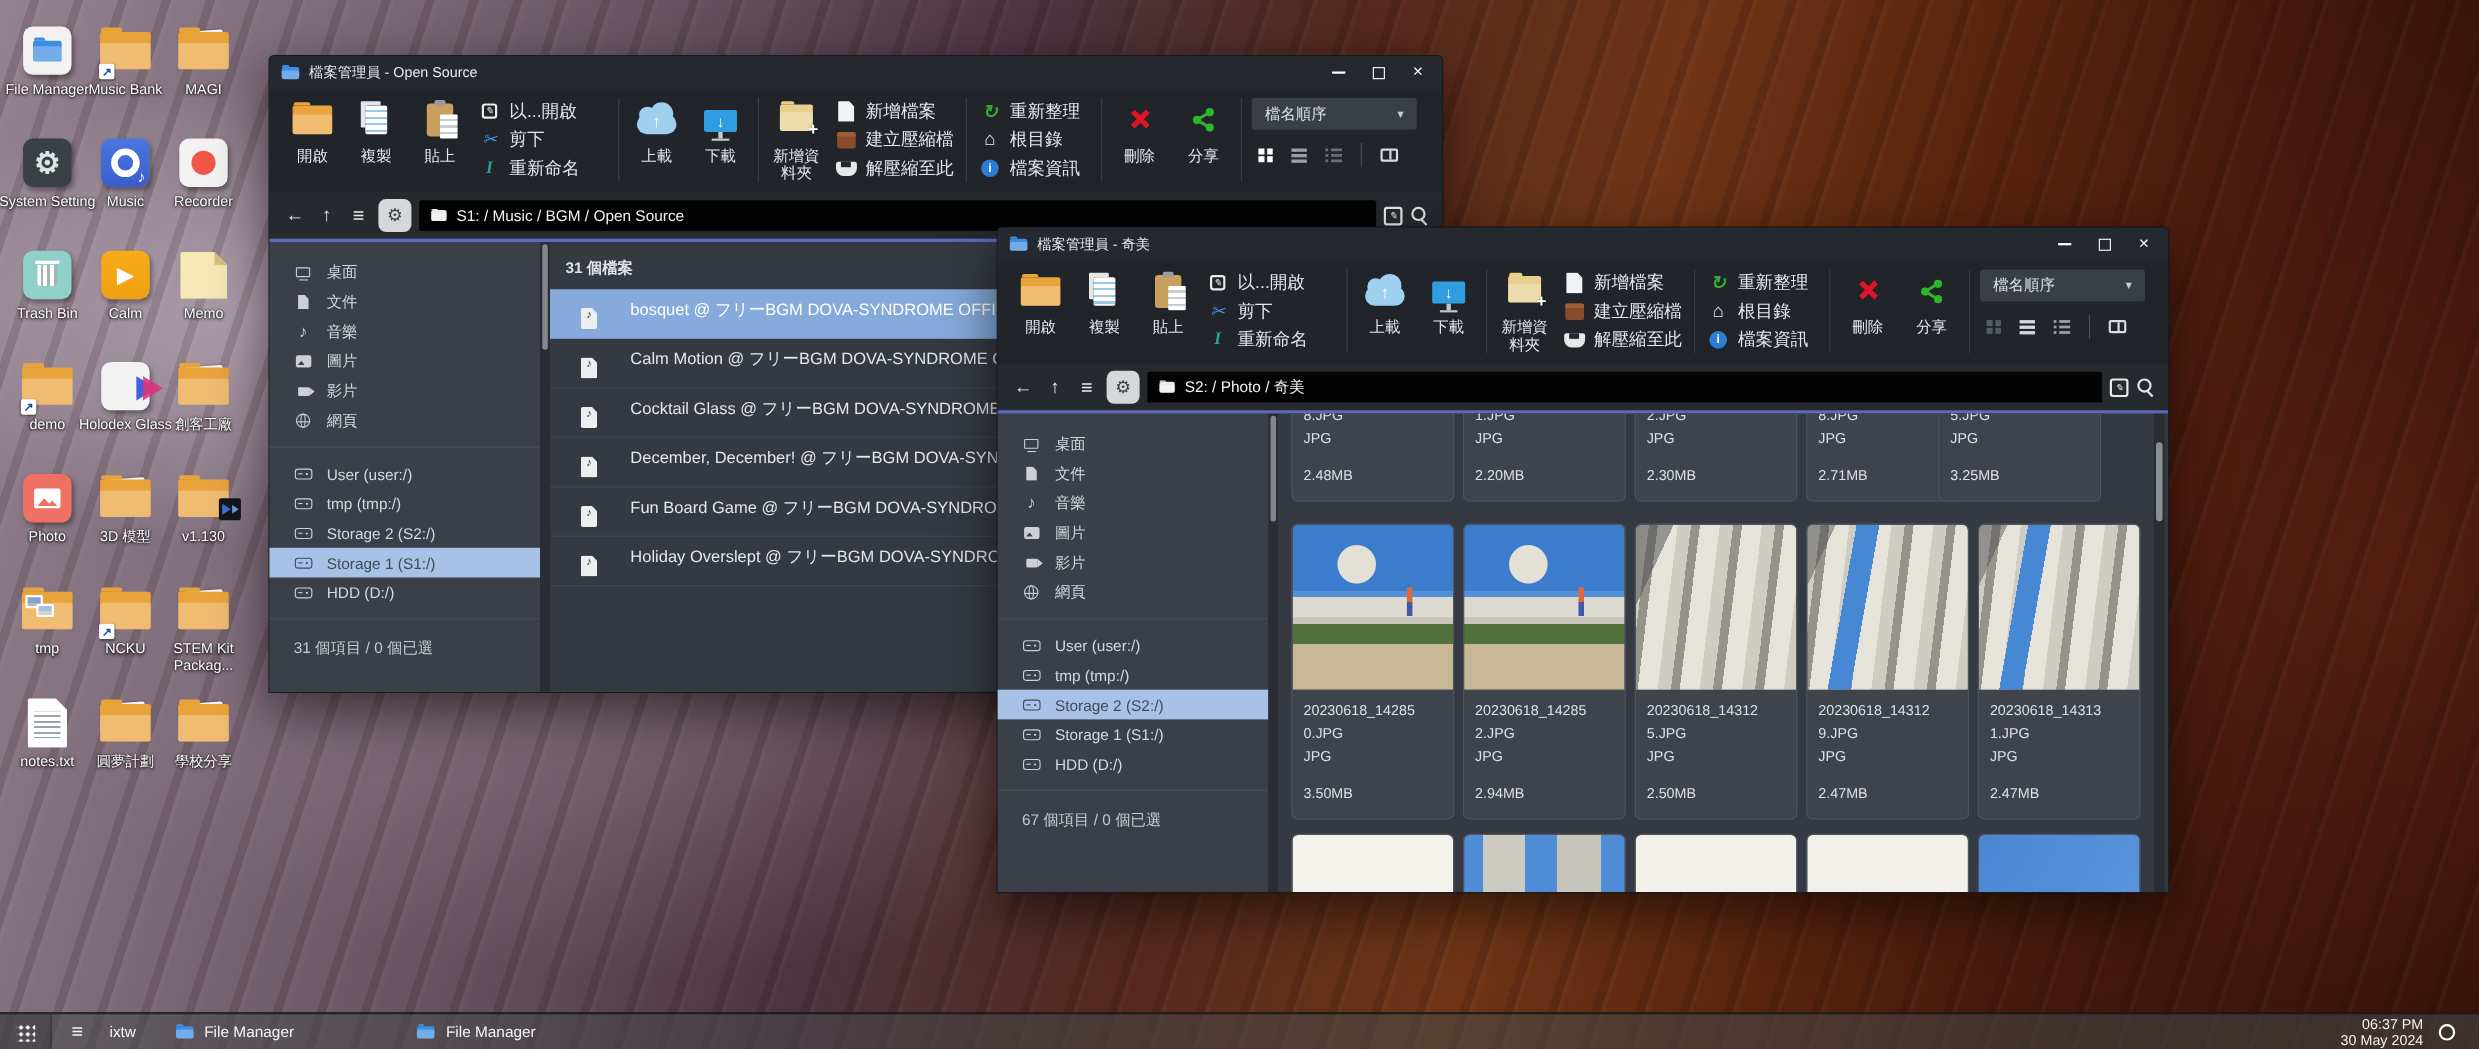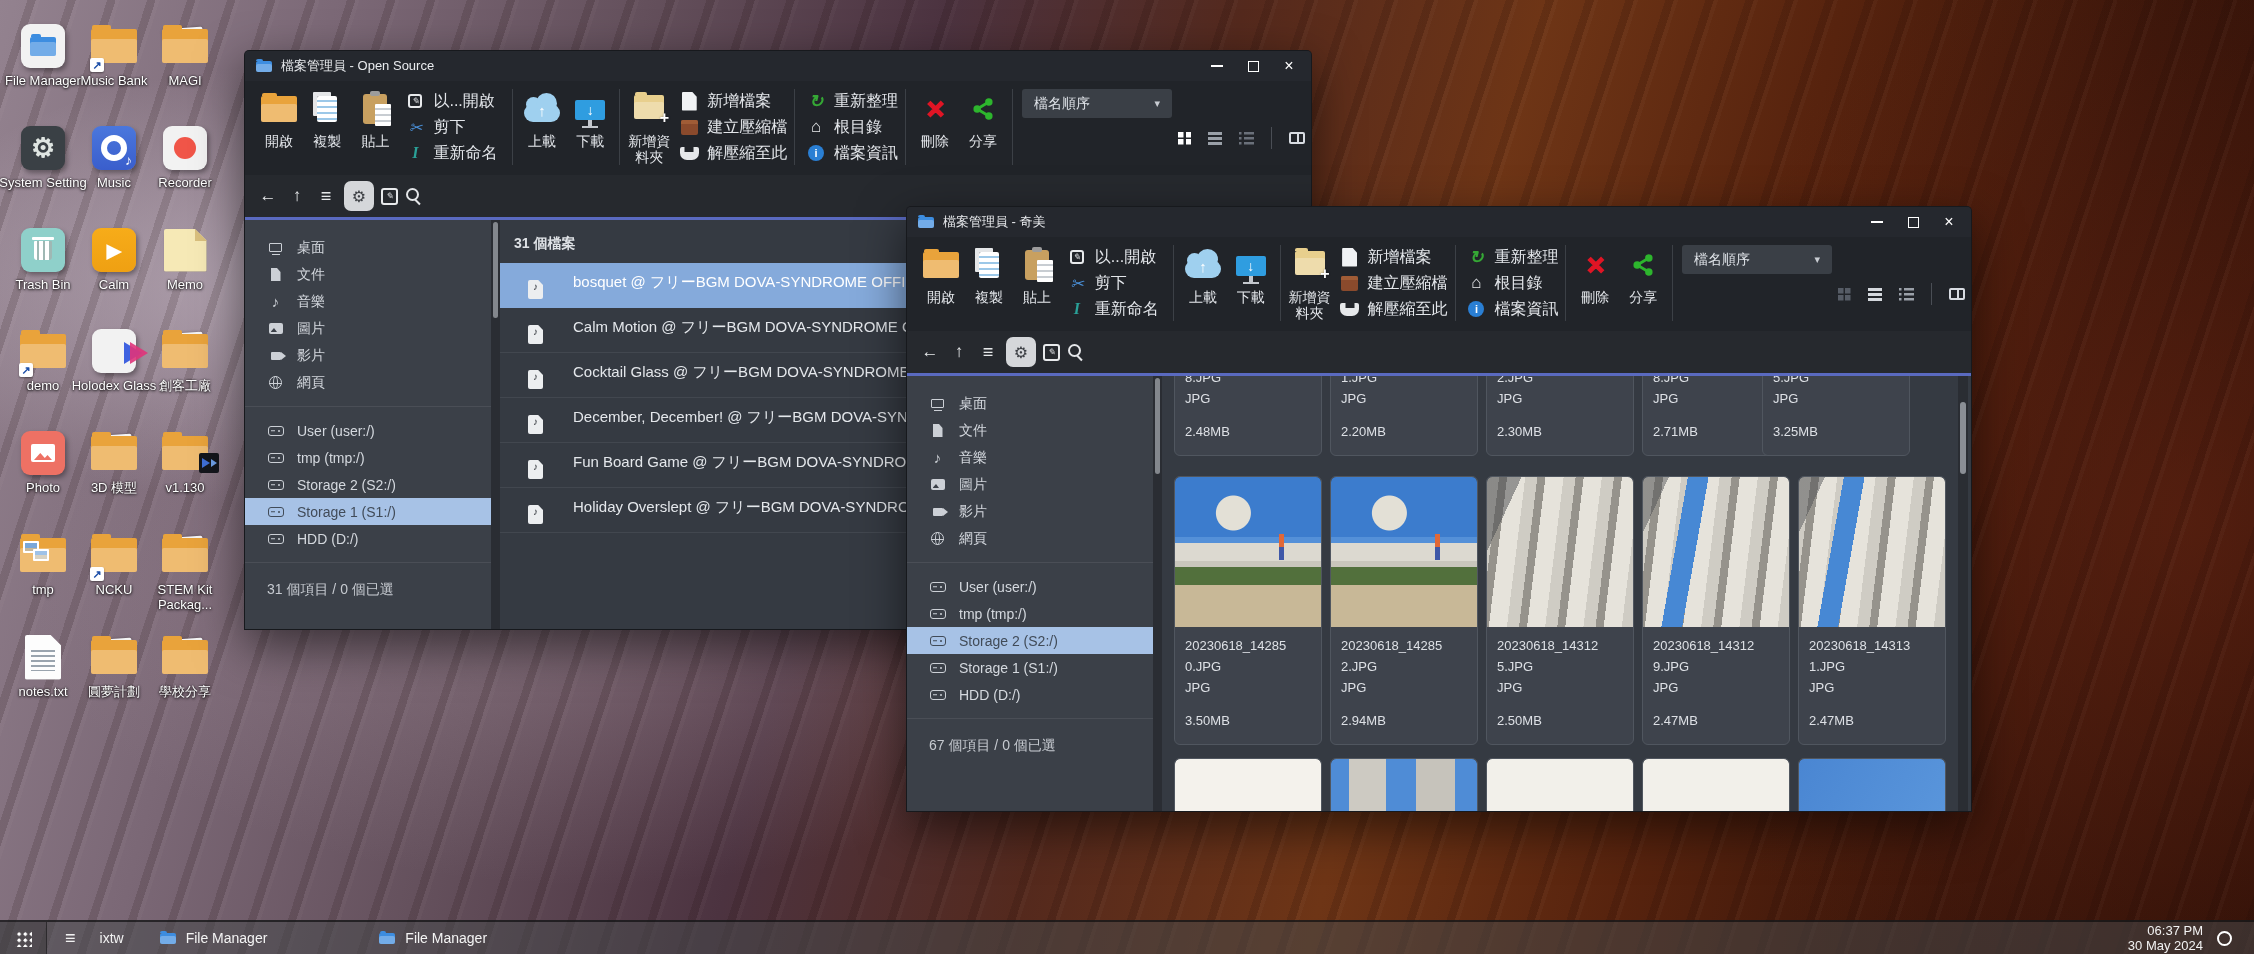--- a/index.html
+++ b/index.html
@@ -86,21 +86,21 @@
 .mon b{position:absolute;inset:0;display:flex;align-items:center;justify-content:center;color:#fff;font-size:14px}
 .mon::after{content:"";position:absolute;left:50%;bottom:-6px;transform:translateX(-50%);width:4px;height:6px;background:#c3c7cd}
 .mon::before{content:"";position:absolute;left:50%;bottom:-8px;transform:translateX(-50%);width:16px;height:2px;background:#c3c7cd}
 .nf{position:relative}
 .nf b{position:absolute;right:-5px;bottom:-4px;color:#fff;font-size:16px;font-weight:700;text-shadow:0 0 2px rgba(0,0,0,.5)}
 .ic-doc{width:15px;height:19px;background:#f0f2f4;border-radius:1px;clip-path:polygon(0 0,68% 0,100% 28%,100% 100%,0 100%)}
 .ic-arch{width:17px;height:15px;background:#8a4a2c;border-radius:2px;position:relative}
 .ic-arch::before{content:"";position:absolute;top:0;left:0;right:0;height:4px;background:#a05c36;border-radius:2px 2px 0 0}
 .ic-extract{width:19px;height:13px;background:#e6e8ea;border-radius:2px 2px 7px 7px;position:relative}
 .ic-extract::before{content:"";position:absolute;top:0;left:50%;transform:translateX(-50%);width:9px;height:5px;background:#212429}
-.sortcol{display:flex;flex-direction:row;margin-left:4px;padding-top:8px}
+.sortcol{display:flex;flex-direction:column;margin-left:4px;padding-top:8px}
 .sortdd{width:150px;height:29px;background:#3a3f46;border-radius:3px;display:flex;align-items:center;padding:0 12px;font-size:14px;color:#dfe3e8}
 .sortdd i{margin-left:auto;font-style:normal;font-size:11px;color:#c9cdd3}
 .views{display:flex;align-items:center;gap:17px;margin-top:12px;padding-left:6px}
 .vgrid{width:13px;height:13px;background-image:linear-gradient(currentColor,currentColor),linear-gradient(currentColor,currentColor),linear-gradient(currentColor,currentColor),linear-gradient(currentColor,currentColor);background-size:5.5px 5.5px;background-position:0 0,100% 0,0 100%,100% 100%;background-repeat:no-repeat}
 .vlist{width:14px;height:13px;background-image:linear-gradient(currentColor,currentColor),linear-gradient(currentColor,currentColor),linear-gradient(currentColor,currentColor);background-size:14px 3px;background-position:0 0,0 5px,0 10px;background-repeat:no-repeat}
 .vdet{width:15px;height:13px;background-image:linear-gradient(currentColor,currentColor),linear-gradient(currentColor,currentColor),linear-gradient(currentColor,currentColor),linear-gradient(currentColor,currentColor),linear-gradient(currentColor,currentColor),linear-gradient(currentColor,currentColor);background-size:10px 2.5px,10px 2.5px,10px 2.5px,2.5px 2.5px,2.5px 2.5px,2.5px 2.5px;background-position:5px 0,5px 5px,5px 10px,0 0,0 5px,0 10px;background-repeat:no-repeat}
 .vdual{width:16px;height:12px;border:2px solid currentColor;border-radius:2px;position:relative}
 .vdual::before{content:"";position:absolute;left:50%;top:0;bottom:0;width:2px;background:currentColor}
 .vsep{width:1px;height:22px;background:#4a4e55}
 .addrbar{height:42px;flex:0 0 42px;background:#26292e;display:flex;align-items:center;gap:7px;padding:0 12px}
@@ -487,20 +487,24 @@
         <i class="vsep"></i>
         <i class="vdual" style="color:#d8dce2"></i>
       </div>
     </div>
   </div>
   <div class="addrbar">
     <span class="navg">←</span>
     <span class="navg">↑</span>
     <span class="navg menug">≡</span>
     <span class="gearb">⚙</span>
+    <span class="field">
+        <i class="fold fw fxs"></i>
+        <span>S1: / Music / BGM / Open Source</span>
+      </span>
     <i class="sq-ic" style="width:17px;height:17px">✎</i>
     <i class="srch"></i>
   </div>
   <div class="accent"></div>
   <div class="winbody">
     <div class="sidebar">
       <div class="side-item">
           <span class="si">
             <i class="si-mon"></i>
           </span>
@@ -746,20 +750,24 @@
         <i class="vsep"></i>
         <i class="vdual" style="color:#d8dce2"></i>
       </div>
     </div>
   </div>
   <div class="addrbar">
     <span class="navg">←</span>
     <span class="navg">↑</span>
     <span class="navg menug">≡</span>
     <span class="gearb">⚙</span>
+    <span class="field">
+        <i class="fold fw fxs"></i>
+        <span>S2: / Photo / 奇美</span>
+      </span>
     <i class="sq-ic" style="width:17px;height:17px">✎</i>
     <i class="srch"></i>
   </div>
   <div class="accent"></div>
   <div class="winbody">
     <div class="sidebar">
       <div class="side-item">
           <span class="si">
             <i class="si-mon"></i>
           </span>

